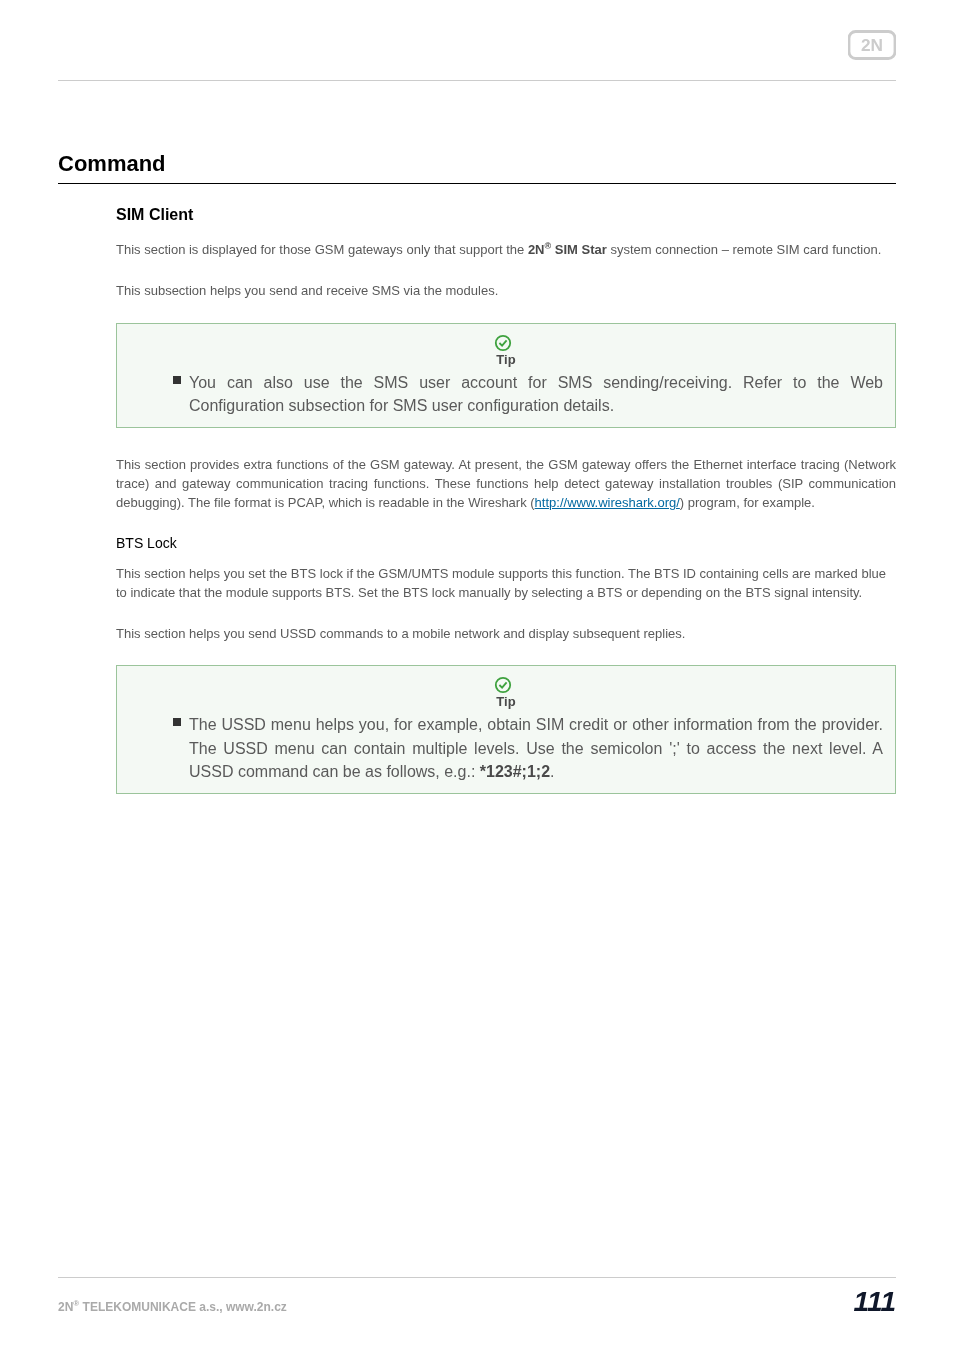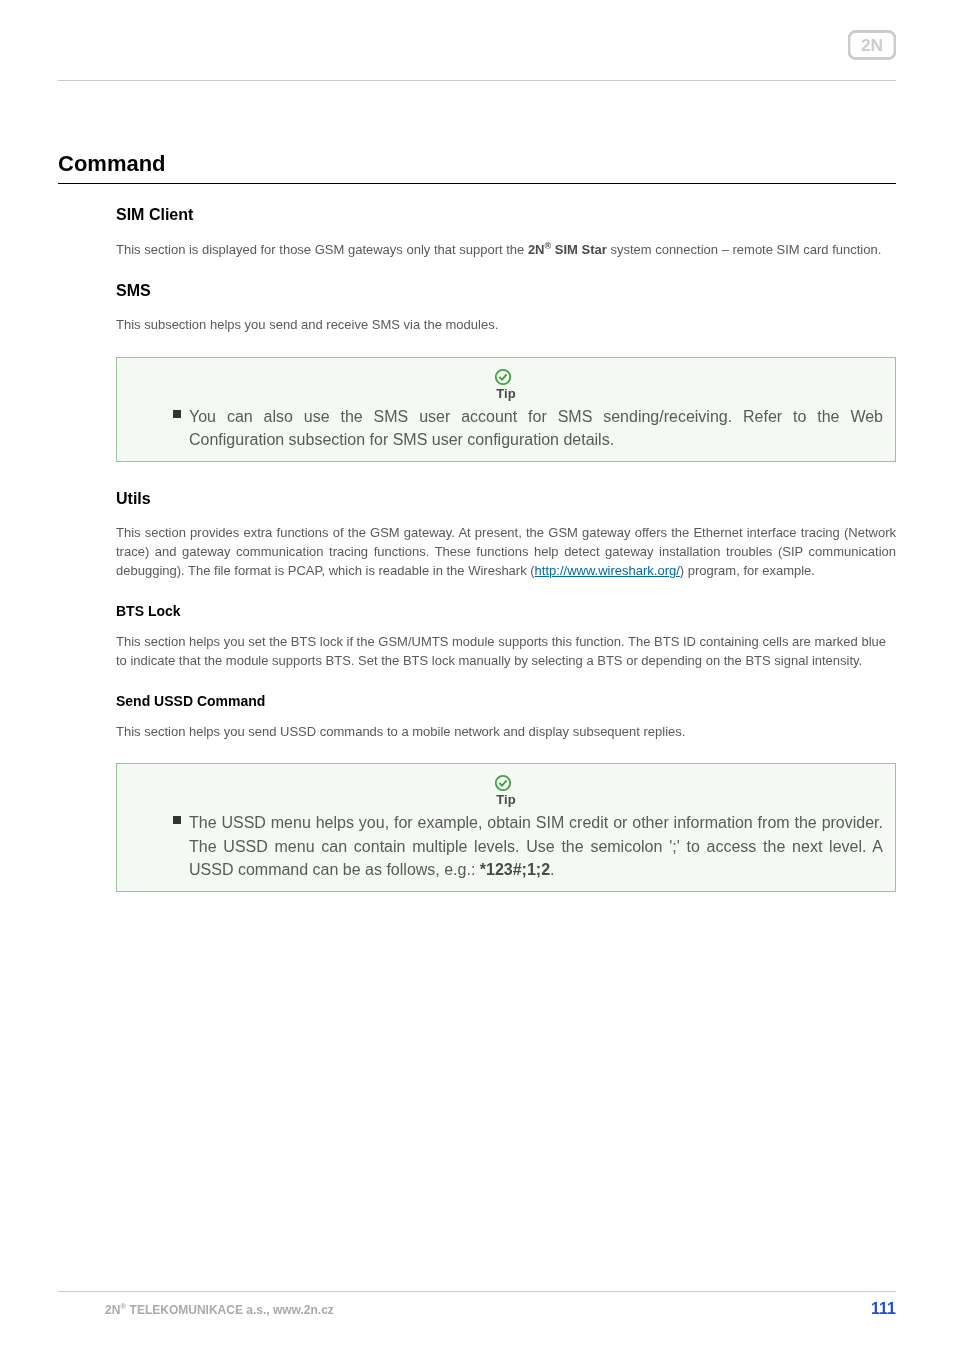--- a/index.html
+++ b/index.html
@@ -49,21 +49,21 @@
   }
   h2.sub-title {
     font-size: 16px;
     font-weight: bold;
     color: #000000;
     margin: 12px 0 16px 0;
     font-family: Arial, Verdana, sans-serif;
   }
   h3.sub-sub-title {
     font-size: 14px;
-    font-weight: bold;
+    font-weight: normal;
     color: #000000;
     margin: 0 0 14px 0;
     font-family: Arial, Verdana, sans-serif;
   }
   p.body-text {
     font-size: 13px;
     color: #5a5a5a;
     line-height: 1.45;
     margin: 0 0 22px 0;
   }
@@ -129,29 +129,29 @@
     border-top: 1px solid #cccccc;
     padding-top: 8px;
     display: flex;
     justify-content: space-between;
     align-items: baseline;
   }
   .footer-left {
     font-size: 12px;
     font-weight: bold;
     color: #aaaaaa;
-    margin-left: 47px;
   }
   .footer-left sup {
     font-size: 8px;
   }
   .footer-right {
-    font-size: 16px;
-    font-weight: bold;
-    color: #1d4ed8;
+    font-size: 28px;
+    font-weight: bold;
+    color: #0f172a;
+    font-style: italic;
   }
   sup.reg {
     font-size: 9px;
     vertical-align: super;
   }
   b { font-weight: bold; color:#4a4a4a; }
 </style>
 </head>
 <body>
 
@@ -168,50 +168,47 @@
   <div class="main-content">
     <h1 class="section-title">Command</h1>
 
     <div class="indented">
 
       <h2 class="sub-title">SIM Client</h2>
       <p class="body-text">
         <span>This section is displayed for those GSM gateways only that support the </span><b><span>2N</span><sup class="reg">®</sup><span> SIM Star</span></b><span> system connection – remote SIM card function.</span>
       </p>
 
-      <h2 class="sub-title">SMS</h2>
       <p class="body-text">This subsection helps you send and receive SMS via the modules.</p>
 
       <div class="tip-box">
         <div class="tip-header">
           <span class="tip-icon">
             <svg viewBox="0 0 20 20">
                 <circle cx="10" cy="10" r="8" fill="none" stroke="#3fa23f" stroke-width="2"></circle>
                 <path d="M6 10 L9 13 L14 7" fill="none" stroke="#3fa23f" stroke-width="2"></path>
               </svg>
           </span>
           <span class="tip-label">Tip</span>
         </div>
         <div class="tip-content">
           <div class="bullet">
             <span class="bullet-marker"></span>
             <span>You can also use the SMS user account for SMS sending/receiving. Refer to the Web Configuration subsection for SMS user configuration details.</span>
           </div>
         </div>
       </div>
 
-      <h2 class="sub-title">Utils</h2>
       <p class="body-text justified">
         <span>This section provides extra functions of the GSM gateway. At present, the GSM gateway offers the Ethernet interface tracing (Network trace) and gateway communication tracing functions. These functions help detect gateway installation troubles (SIP communication debugging). The file format is PCAP, which is readable in the Wireshark (</span><a class="link" href="#">http://www.wireshark.org/</a><span>) program, for example.</span>
       </p>
 
       <h3 class="sub-sub-title">BTS Lock</h3>
       <p class="body-text">This section helps you set the BTS lock if the GSM/UMTS module supports this function. The BTS ID containing cells are marked blue to indicate that the module supports BTS. Set the BTS lock manually by selecting a BTS or depending on the BTS signal intensity.</p>
 
-      <h3 class="sub-sub-title">Send USSD Command</h3>
       <p class="body-text justified">This section helps you send USSD commands to a mobile network and display subsequent replies.</p>
 
       <div class="tip-box">
         <div class="tip-header">
           <span class="tip-icon">
             <svg viewBox="0 0 20 20">
                 <circle cx="10" cy="10" r="8" fill="none" stroke="#3fa23f" stroke-width="2"></circle>
                 <path d="M6 10 L9 13 L14 7" fill="none" stroke="#3fa23f" stroke-width="2"></path>
               </svg>
           </span>

